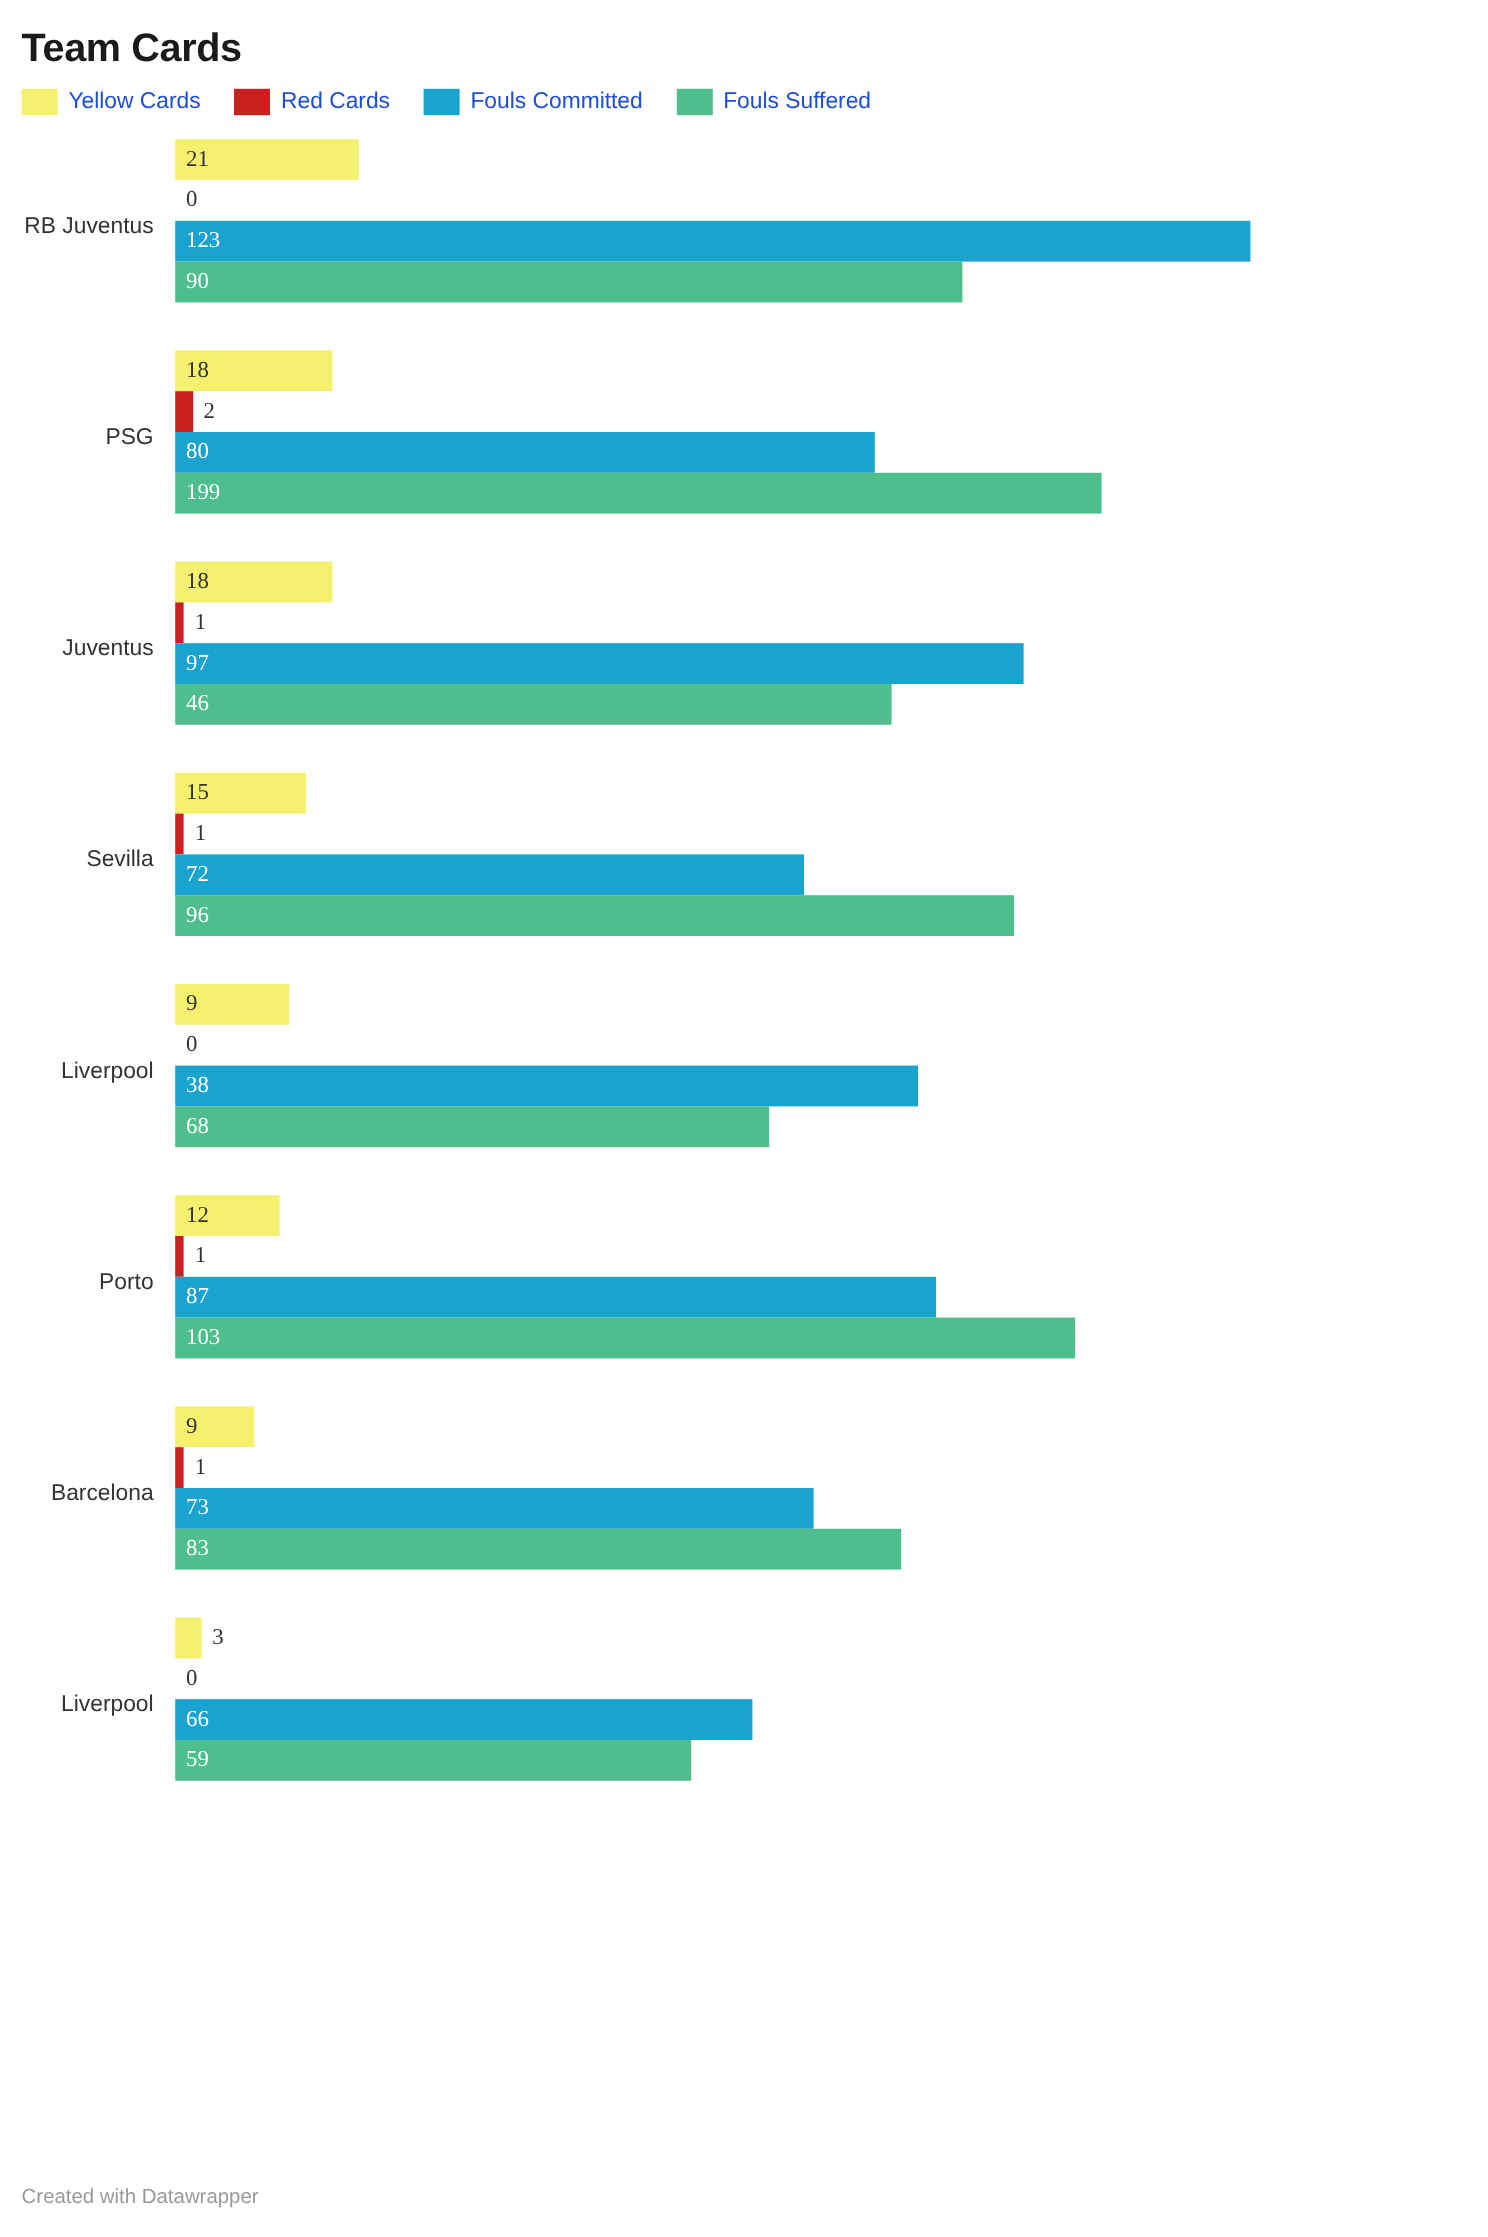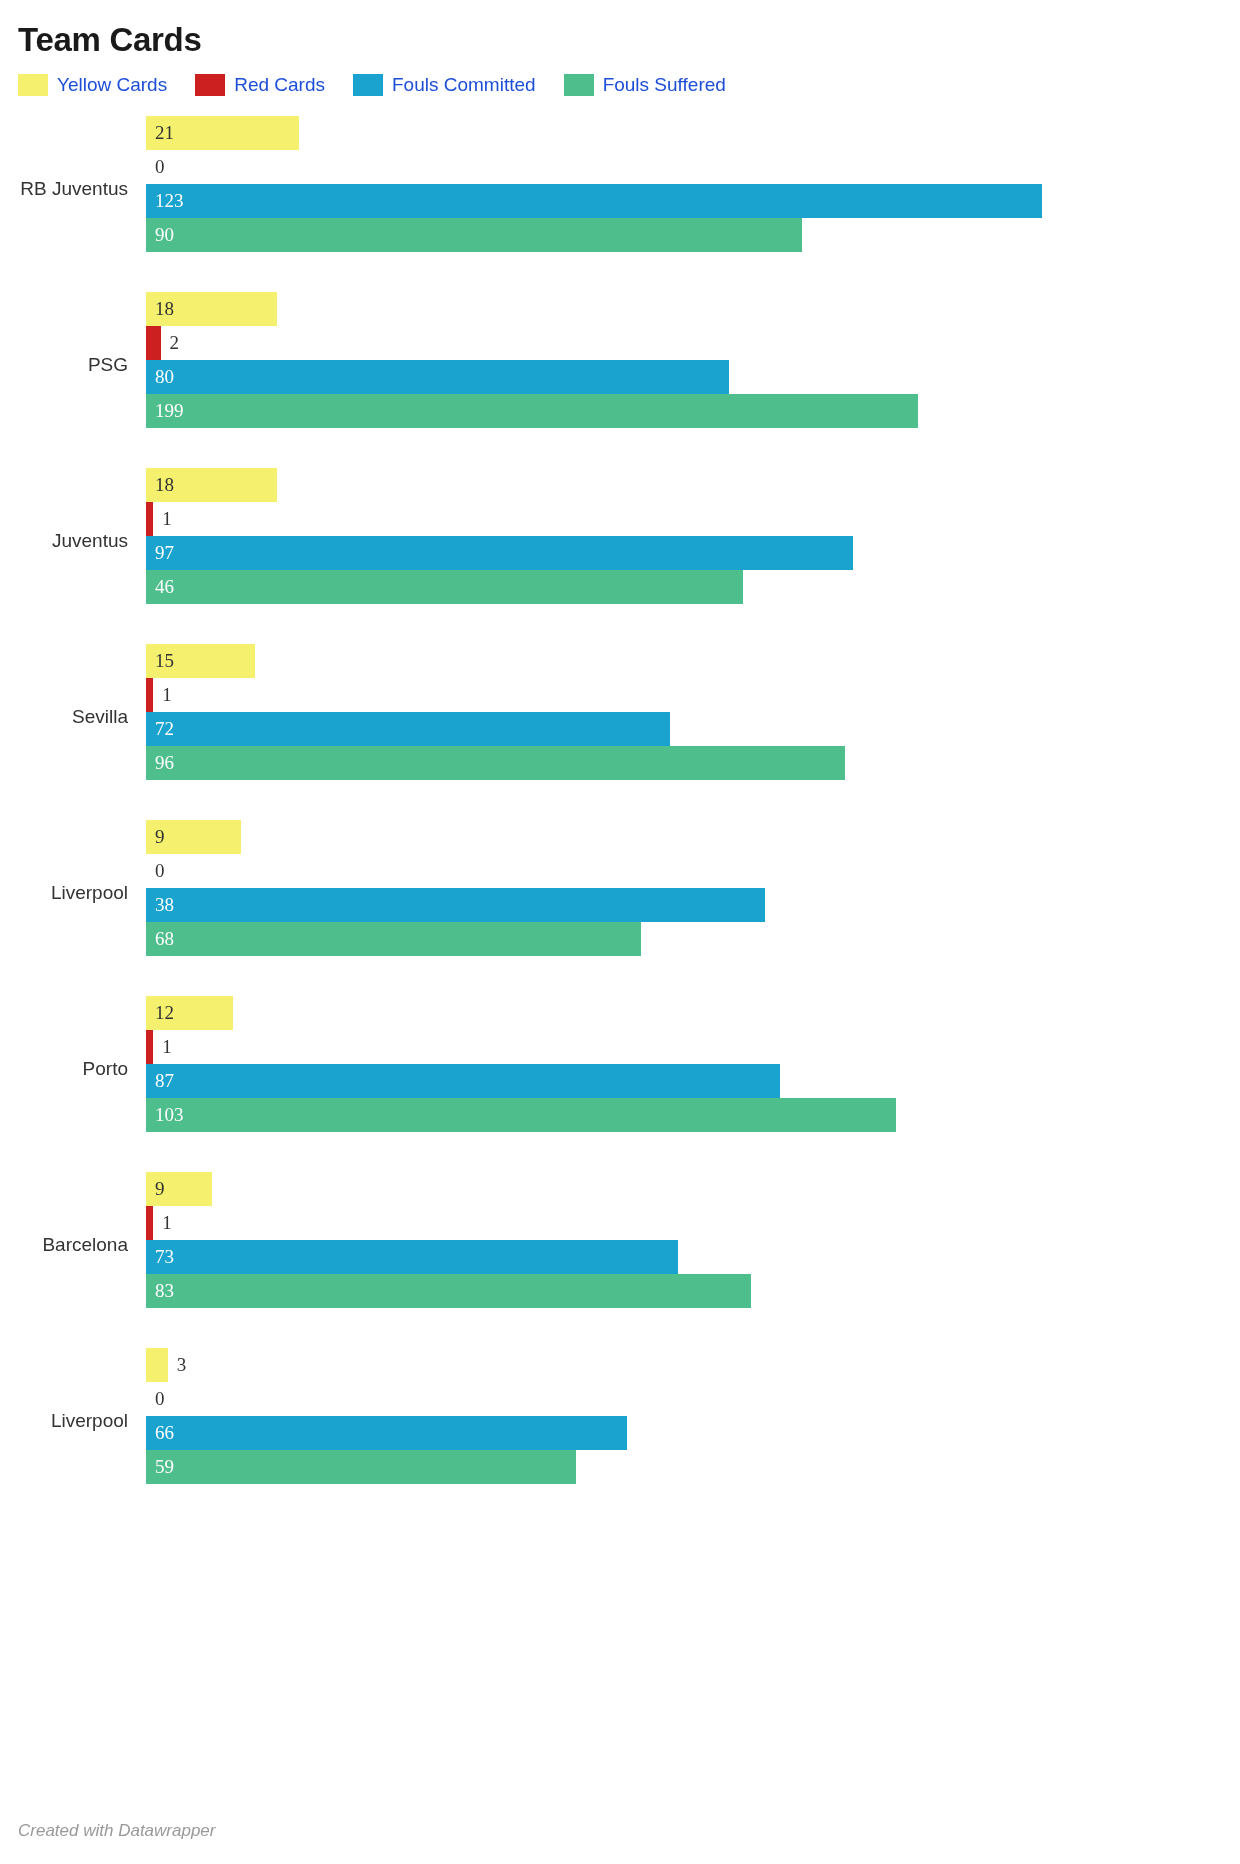--- a/index.html
+++ b/index.html
@@ -115,21 +115,20 @@
     color: #333333;
   }
   
   .footer {
     position: absolute;
     left: 18px;
     bottom: 22px;
     font-size: 17px;
     color: #999999;
     line-height: 22px;
-    font-style: italic;
   }
 </style>
 </head>
 <body>
 
 <div class="page">
 
   <h1 class="chart-title">Team Cards</h1>
 
   <div class="legend">

